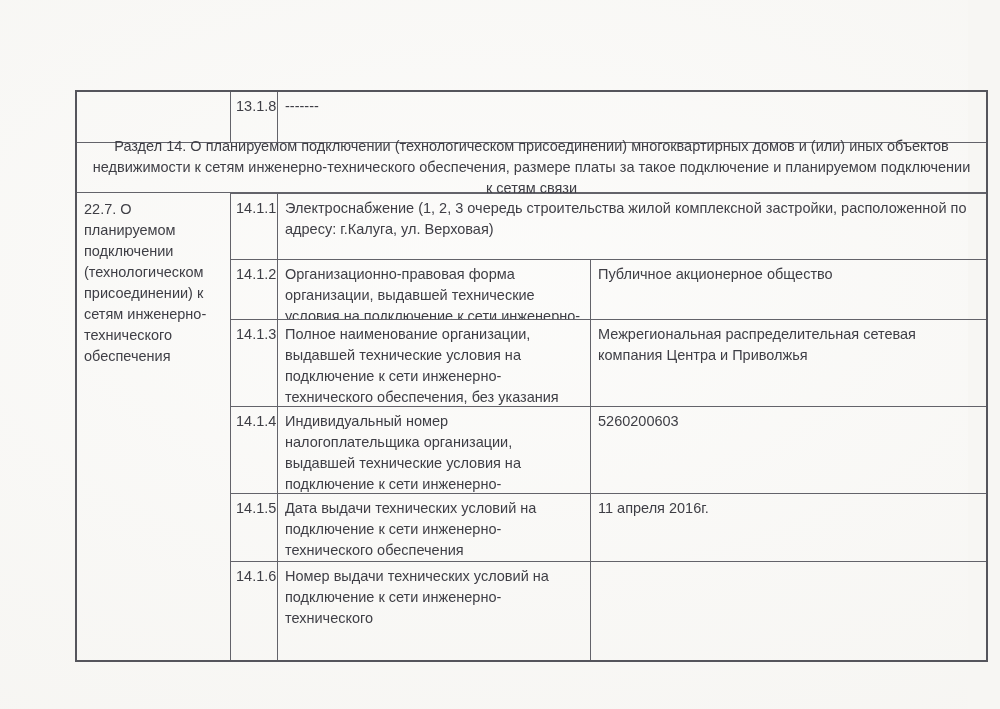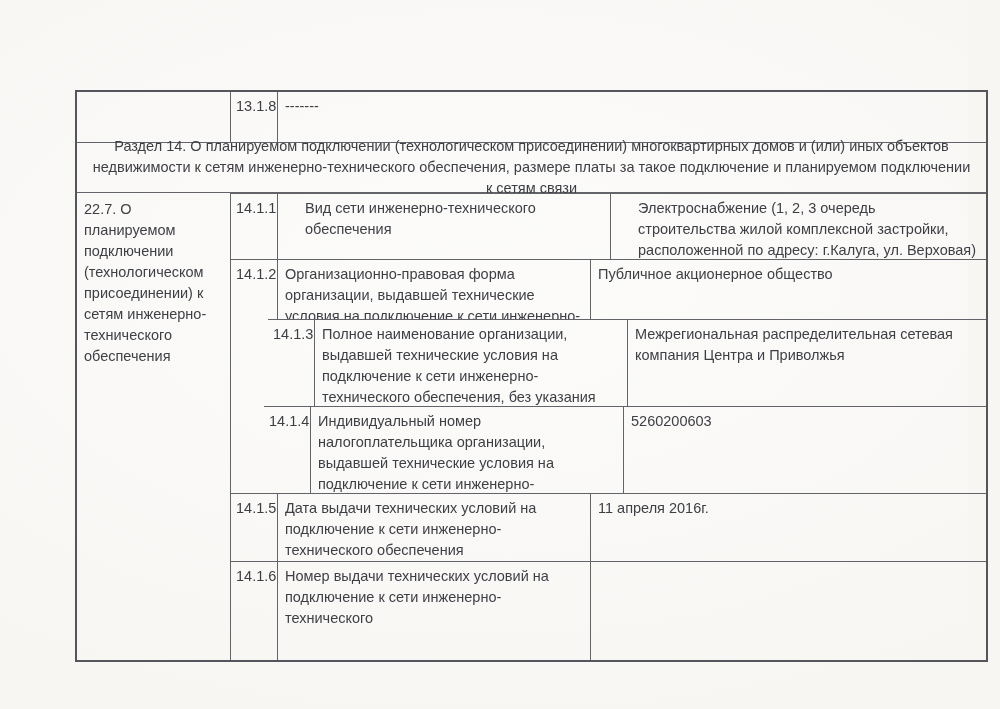--- a/index.html
+++ b/index.html
@@ -59,24 +59,24 @@
   .record-header {
     height: 52px;
     box-sizing: border-box;
     padding: 5px 12px 0 8px;
     overflow: hidden;
   }
   .sub-row { display: flex; box-sizing: border-box; overflow: hidden; }
   .s-num  { width: 47px;  box-sizing: border-box; border-right: 1px solid #63636a; padding: 4px 2px 0 5px; overflow: hidden; }
   .s-desc { width: 313px; box-sizing: border-box; border-right: 1px solid #63636a; padding: 4px 9px 0 7px; overflow: hidden; }
   .s-val  { flex: 1; padding: 4px 9px 0 7px; overflow: hidden; }
-  .sr0 { height: 66px; gap: 20px; }
+  .sr0 { height: 66px; }
   .sr1 { height: 60px; }
-  .sr2 { height: 87px; margin-left: 37px; }
-  .sr3 { height: 87px; margin-left: 33px; }
+  .sr2 { height: 87px; }
+  .sr3 { height: 87px; }
   .sr4 { height: 68px; }
   .sr5 { flex: 1; }
 </style>
 </head>
 <body>
 
 <div class="page">
   <div class="doc-table">
 
     <div class="row row-prev flexrow">
@@ -87,21 +87,20 @@
 
     <div class="row row-section hline">Раздел 14. О планируемом подключении (технологическом присоединении) многоквартирных домов и (или) иных объектов недвижимости к сетям инженерно-технического обеспечения, размере платы за такое подключение и планируемом подключении к сетям связи</div>
 
     <div class="row row-main hline">
       <div class="left-col">22.7. О планируемом подключении (технологическом присоединении) к сетям инженерно-технического обеспечения</div>
       <div class="main-right">
 
 
         <div class="sub-row hline sr0">
           <div class="s-num">14.1.1</div>
-          <div class="s-desc">Вид сети инженерно-технического обеспечения</div>
           <div class="s-val">Электроснабжение (1, 2, 3 очередь строительства жилой комплексной застройки, расположенной по адресу: г.Калуга, ул. Верховая)</div>
         </div>
 
         <div class="sub-row hline sr1">
           <div class="s-num">14.1.2</div>
           <div class="s-desc">Организационно-правовая форма организации, выдавшей технические условия на подключение к сети инженерно-технического обеспечения</div>
           <div class="s-val">Публичное акционерное общество</div>
         </div>
 
         <div class="sub-row hline sr2">

